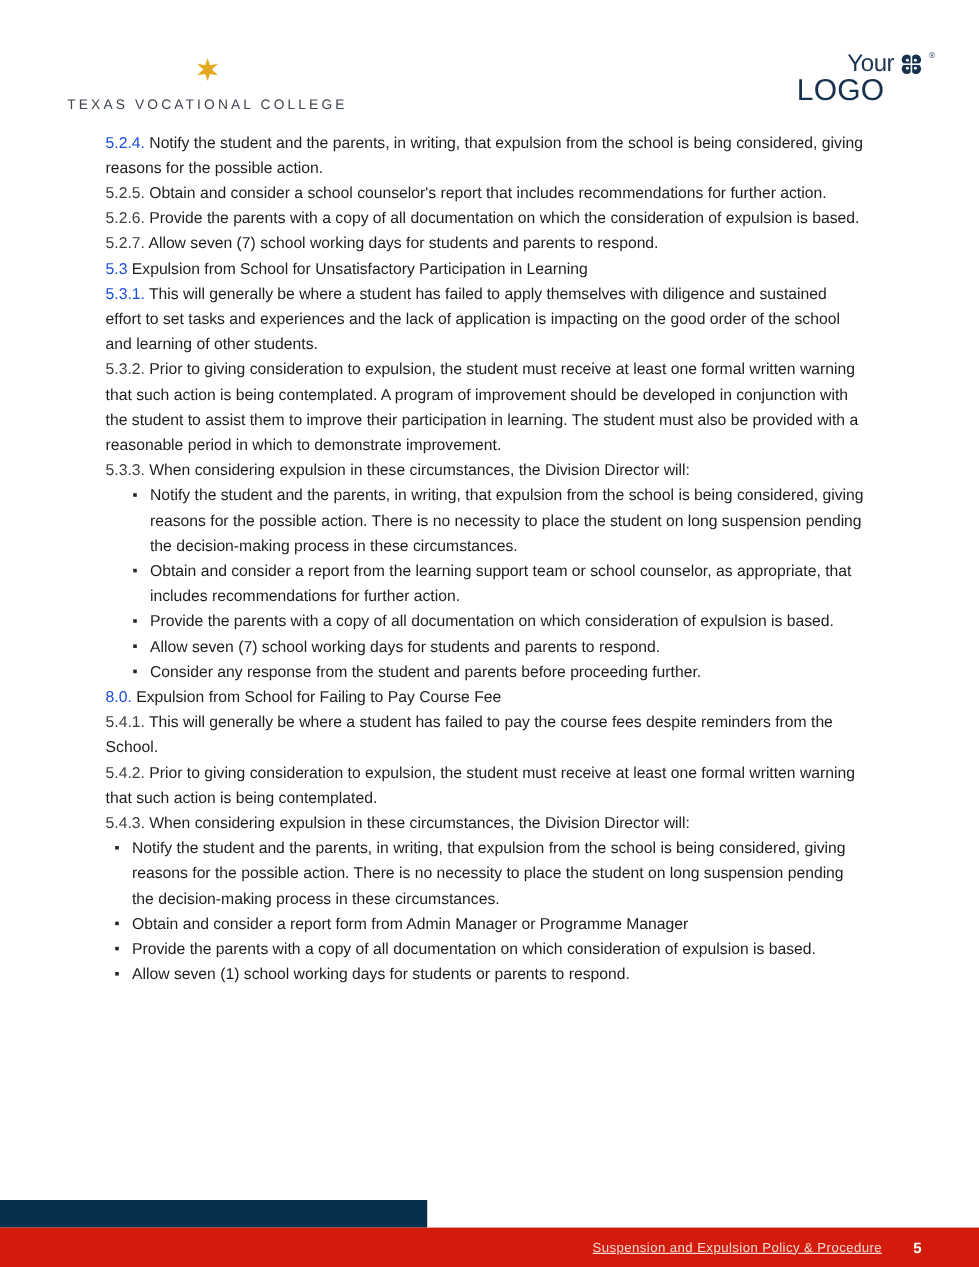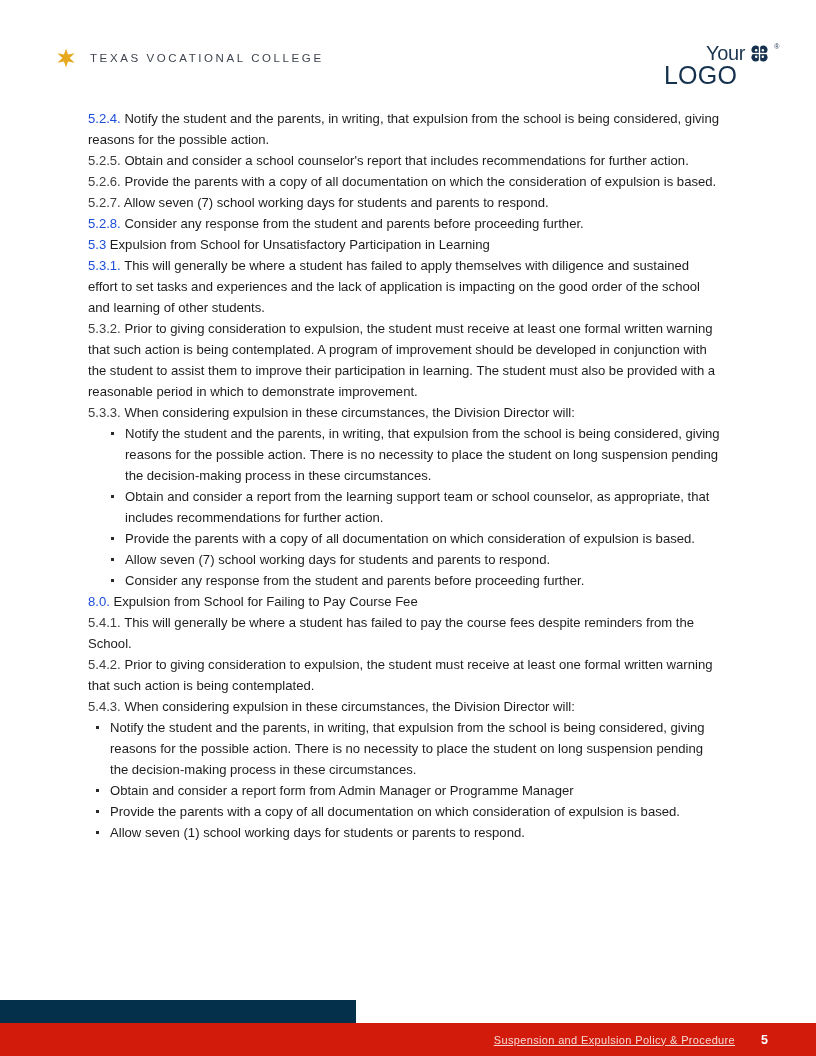--- a/index.html
+++ b/index.html
@@ -30,20 +30,21 @@
     width: 816px;
     height: 46px;
   }
   .brand {
     position: absolute;
     left: 56px;
     top: 6px;
     display: flex;
     align-items: center;
     gap: 14px;
+    flex-direction: column;
   }
   .star-icon {
     width: 20px;
     height: 20px;
     display: block;
     flex: 0 0 auto;
   }
   .brand-name {
     font-size: 11.5px;
     letter-spacing: 2.6px;
@@ -224,21 +225,20 @@
       </div>
       <div class="logo-row2">LOGO</div>
     </div>
   </div>
 
   <div class="content" id="content-root">
       <p class="para"><span class="num">5.2.4.</span><span> Notify the student and the parents, in writing, that expulsion from the school is being considered, giving reasons for the possible action.</span></p>
       <p class="para"><span class="num accent">5.2.5.</span><span> Obtain and consider a school counselor's report that includes recommendations for further action.</span></p>
       <p class="para"><span class="num accent">5.2.6.</span><span> Provide the parents with a copy of all documentation on which the consideration of expulsion is based.</span></p>
       <p class="para"><span class="num accent">5.2.7.</span><span> Allow seven (7) school working days for students and parents to  respond.</span></p>
-      <p class="para"><span class="num">5.2.8.</span><span> Consider any response from the student and parents before proceeding further.</span></p>
       <p class="para"><span class="num">5.3</span><span> Expulsion from School for Unsatisfactory Participation in  Learning</span></p>
       <p class="para"><span class="num">5.3.1.</span><span> This will generally be where a student has failed to apply themselves with diligence and sustained effort to set tasks and experiences and the lack of application is impacting on the good order of the school and learning of other students.</span></p>
       <p class="para"><span class="num accent">5.3.2.</span><span> Prior to giving consideration to expulsion, the student must receive at least one formal written warning that such action is being  contemplated. A program of improvement should be developed in  conjunction with the student to assist them to improve their participation in learning. The student must also be provided with a  reasonable period in which to demonstrate improvement.</span></p>
       <p class="para"><span class="num accent">5.3.3.</span><span> When considering expulsion in these circumstances, the Division Director will:</span></p>
       <ul class="bullets indent-deep">
         <li>Notify the student and the parents, in writing, that expulsion from the school is being considered, giving reasons for the possible action. There is no necessity to place the student on long suspension pending the decision-making process in these circumstances.</li>
         <li>Obtain and consider a report from the learning support team or school counselor, as appropriate, that includes recommendations for further action.</li>
         <li>Provide the parents with a copy of all documentation on which consideration of expulsion is based.</li>
         <li>Allow seven (7) school working days for students and parents to  respond.</li>
         <li>Consider any response from the student and parents before proceeding further.</li>

